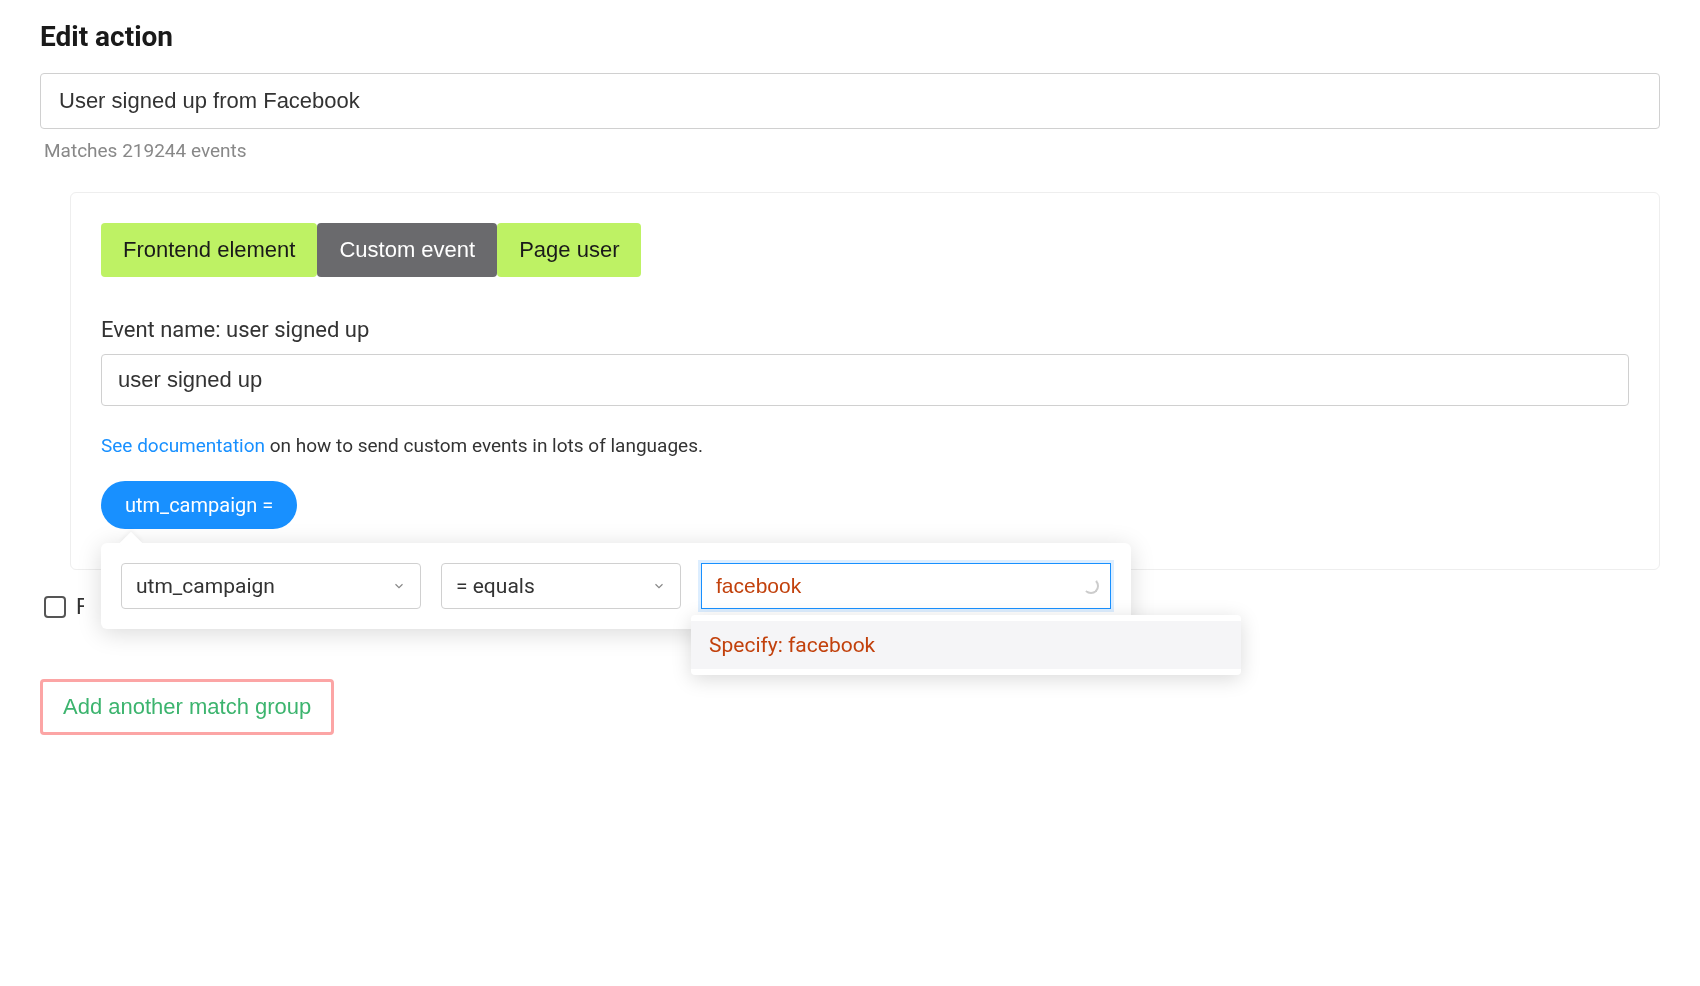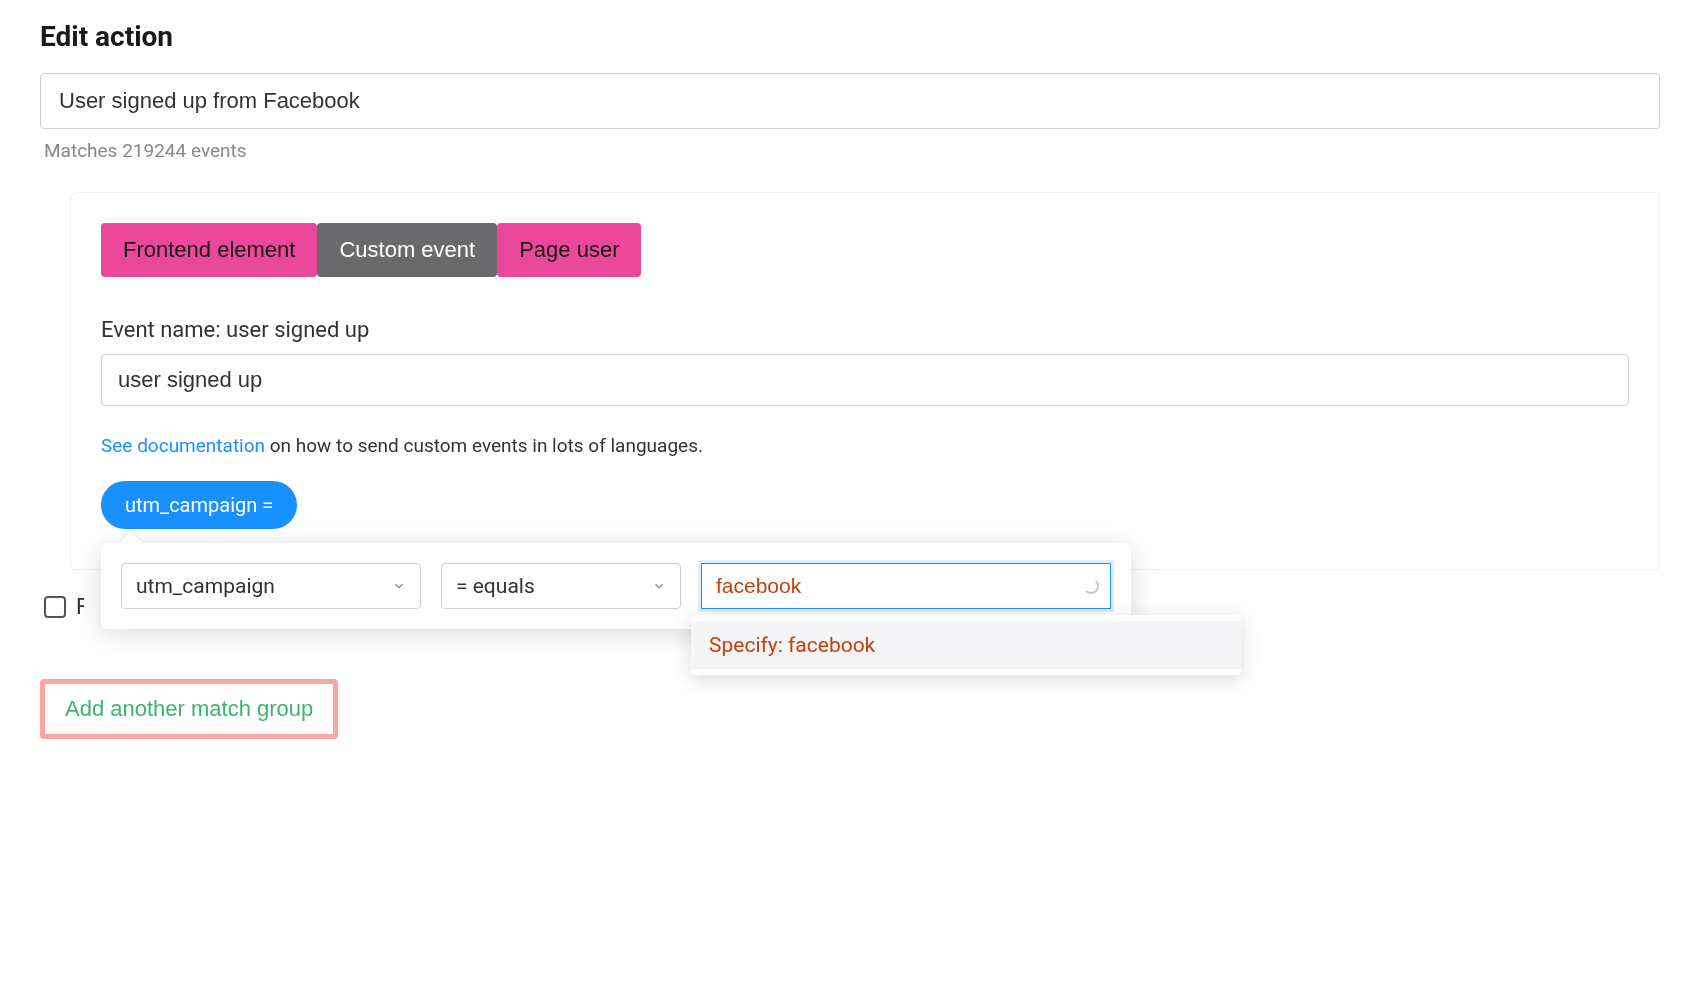--- a/index.html
+++ b/index.html
@@ -43,21 +43,21 @@
       position: relative;
     }
     .tabs {
       display: flex;
       gap: 0;
       margin-bottom: 40px;
     }
     .tab {
       padding: 14px 22px;
       font-size: 22px;
-      background: #ec4899;
+      background: #bef264;
       color: #1a1a1a;
       border-radius: 4px;
       cursor: pointer;
       border: none;
     }
     .tab.active {
       background: #6a6a6d;
       color: #fff;
       text-align: right;
     }
@@ -196,21 +196,21 @@
       margin-right: 10px;
     }
     .checkbox-partial-text {
       font-size: 22px;
       color: #333;
       overflow: hidden;
       width: 8px;
     }
     .add-group-btn {
       margin-top: 60px;
-      border: 5px solid #fca5a5;
+      border: 3px solid #fca5a5;
       color: #3cb46e;
       background: #fff;
       font-size: 22px;
       padding: 12px 20px;
       border-radius: 4px;
       cursor: pointer;
     }
   </style>
 </head>
 <body>

